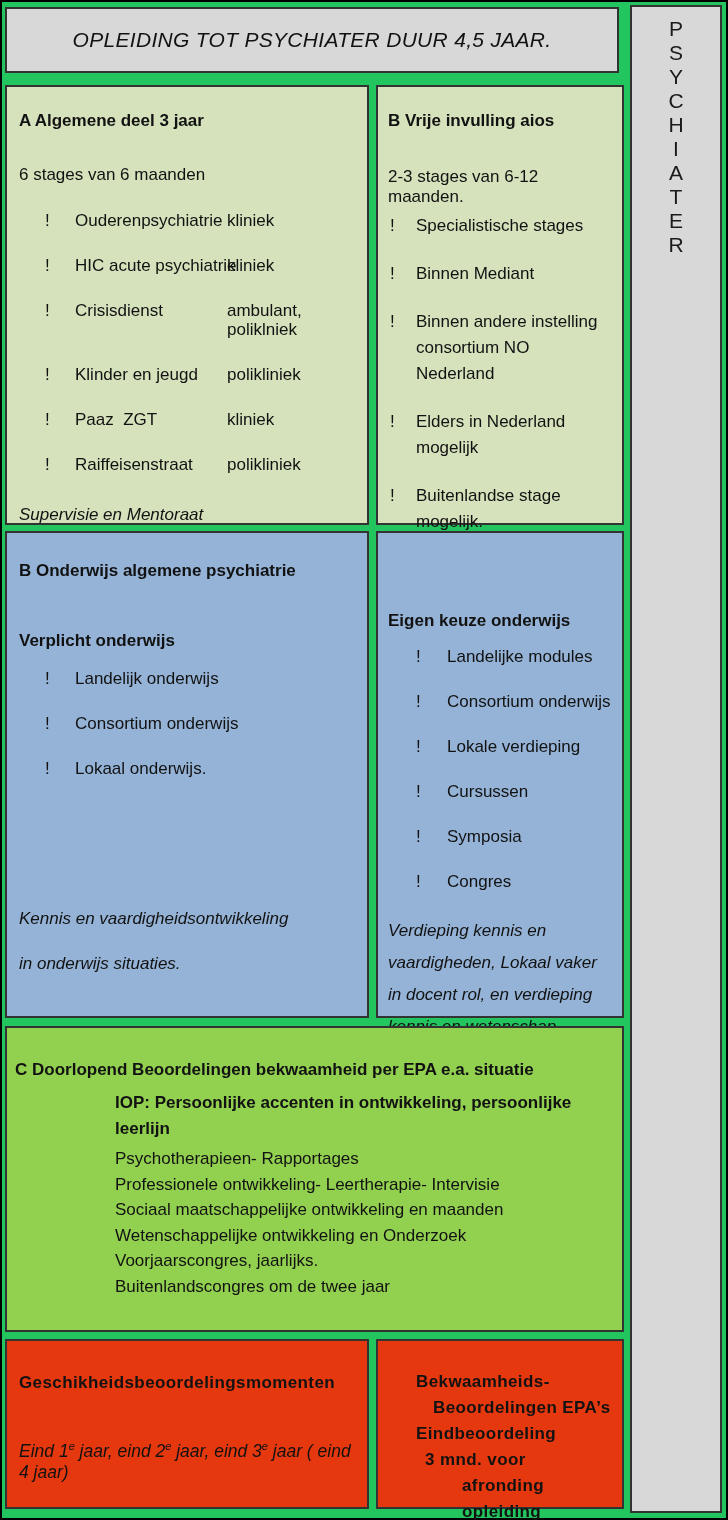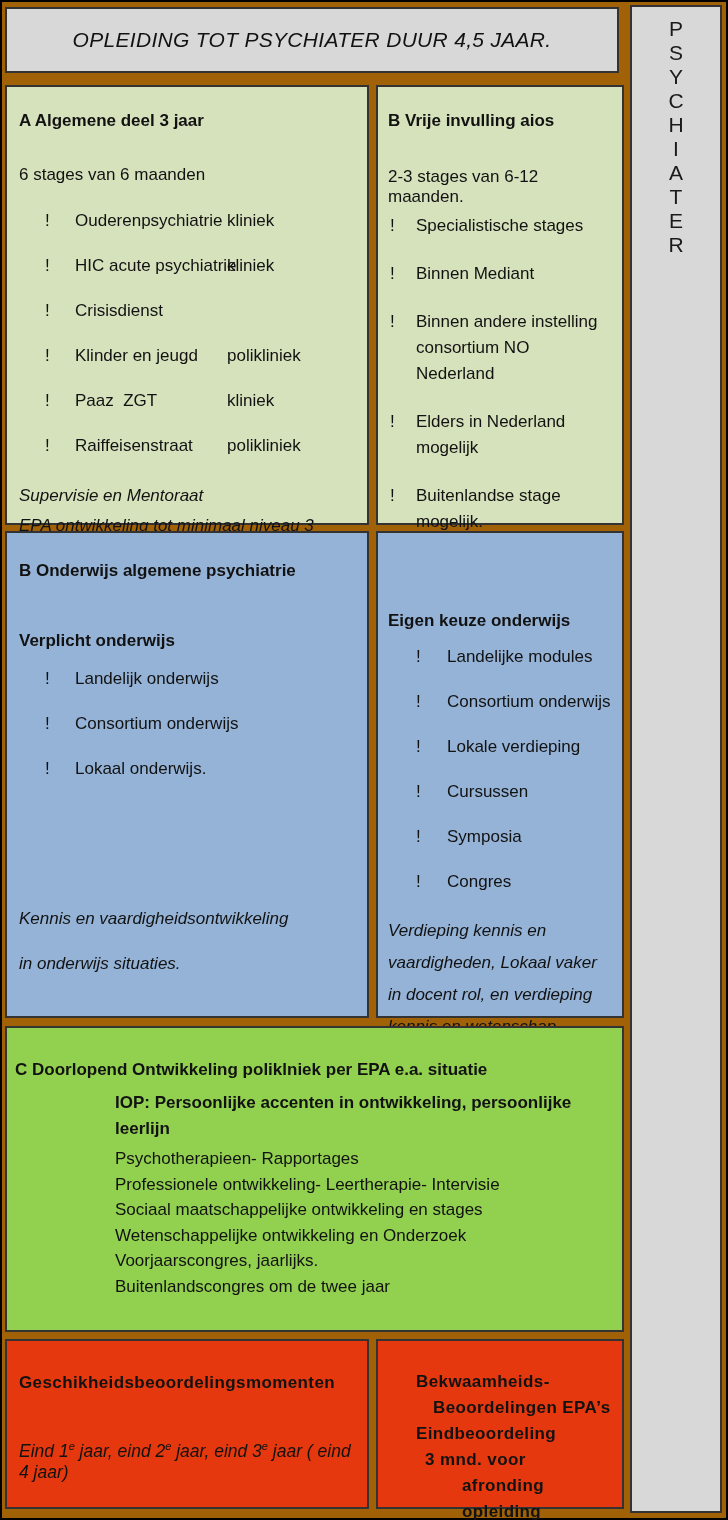--- a/index.html
+++ b/index.html
@@ -1,18 +1,18 @@
 <!DOCTYPE html>
 <html><head>
 <meta charset="utf-8">
 <style>
   html,body { margin:0; padding:0; background:#3d3d3d; }
   .canvas {
     position:relative; width:728px; height:1520px;
-    background:#a16207; overflow:hidden;
+    background:#22c55e; overflow:hidden;
     font-family:"Liberation Sans", sans-serif;
     color:#121212; font-size:17px;
     box-shadow: inset 0 0 0 2px #000;
   }
   .panel { position:absolute; border:2px solid #333; box-sizing:border-box; }
 
   #header-bar { left:5px; top:7px; width:614px; height:66px; background:#d8d8d8;
     display:flex; align-items:center; justify-content:center; }
   .title { font-style:italic; font-size:21px; letter-spacing:0.3px; }
 
@@ -105,20 +105,21 @@
       <span class="stage-setting">kliniek</span>
     </div>
     <div class="stage-row">
       <span class="bullet">!</span>
       <span class="stage-name">HIC acute psychiatrie</span>
       <span class="stage-setting">kliniek</span>
     </div>
     <div class="stage-row">
       <span class="bullet">!</span>
       <span class="stage-name">Crisisdienst</span>
+      <span class="stage-setting">ambulant, poliklniek</span>
     </div>
     <div class="stage-row">
       <span class="bullet">!</span>
       <span class="stage-name">Klinder en jeugd</span>
       <span class="stage-setting">polikliniek</span>
     </div>
     <div class="stage-row">
       <span class="bullet">!</span>
       <span class="stage-name">Paaz  ZGT</span>
       <span class="stage-setting">kliniek</span>
@@ -208,26 +209,26 @@
     </div>
     <div class="stage-row">
       <span class="bullet">!</span>
       <span class="stage-text">Congres</span>
     </div>
 
     <div class="foot italic">Verdieping kennis en vaardigheden, Lokaal vaker in docent rol, en verdieping kennis en wetenschap.</div>
   </div>
 
   <div class="panel" id="box-epa">
-    <div class="box-heading">C Doorlopend Ontwikkeling poliklniek per EPA e.a. situatie</div>
+    <div class="box-heading">C Doorlopend Beoordelingen bekwaamheid per EPA e.a. situatie</div>
     <div class="sub-heading">IOP: Persoonlijke accenten in ontwikkeling, persoonlijke leerlijn</div>
     <div class="epa-lines">
       <div class="epa-line">Psychotherapieen- Rapportages</div>
       <div class="epa-line">Professionele ontwikkeling- Leertherapie- Intervisie</div>
-      <div class="epa-line">Sociaal maatschappelijke ontwikkeling en stages</div>
+      <div class="epa-line">Sociaal maatschappelijke ontwikkeling en maanden</div>
       <div class="epa-line">Wetenschappelijke ontwikkeling en Onderzoek</div>
       <div class="epa-line">Voorjaarscongres, jaarlijks.</div>
       <div class="epa-line">Buitenlandscongres om de twee jaar</div>
     </div>
   </div>
 
   <div class="panel" id="box-geschiktheid">
     <div class="box-heading">Geschikheidsbeoordelingsmomenten</div>
     <div class="foot italic">
       <span>Eind 1</span><sup>e</sup><span> jaar, eind 2</span><sup>e</sup><span> jaar, eind 3</span><sup>e</sup><span> jaar ( eind 4 jaar)</span>

